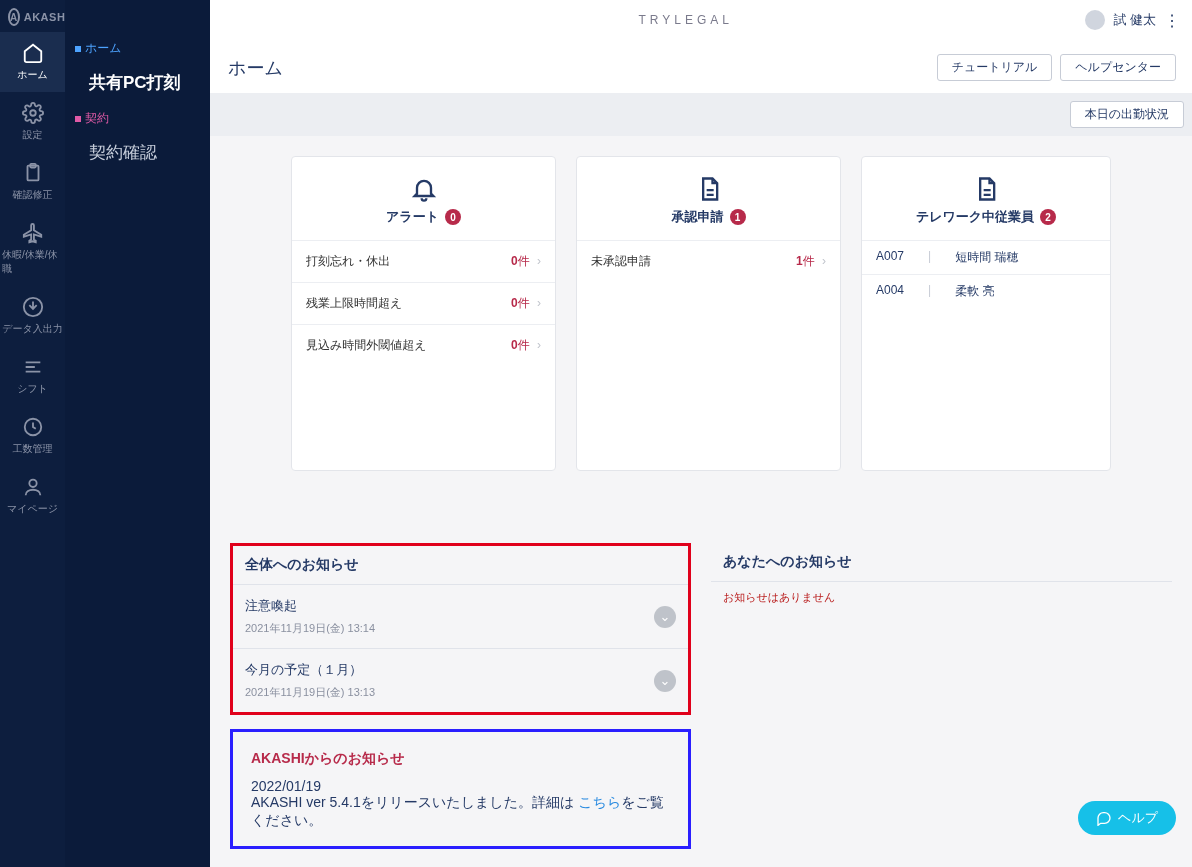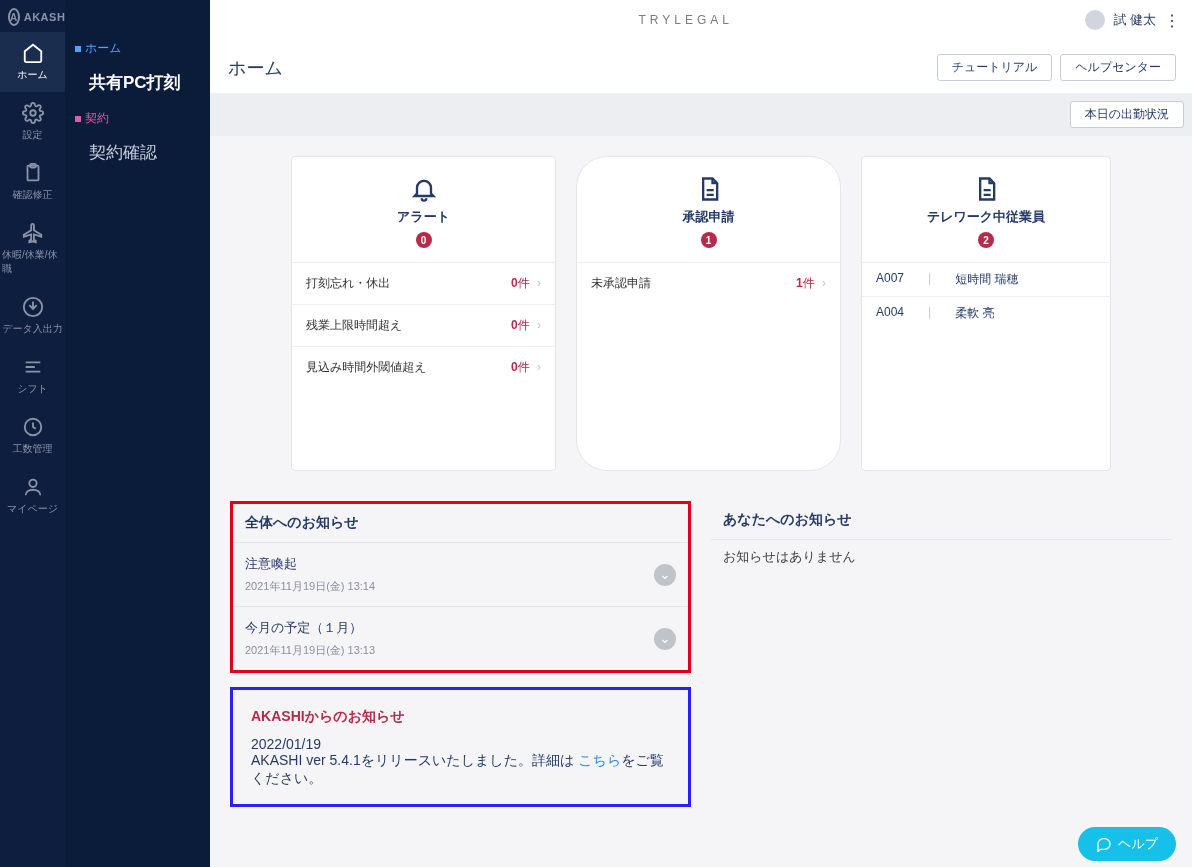--- a/index.html
+++ b/index.html
@@ -37,43 +37,43 @@
     .btn-outline { border:1px solid #c7ccd6; background:#fff; color:#253a66; padding:4px 14px; border-radius:3px; font-size:12px; cursor:pointer;}
 
     .subbar { background:#eceef2; padding:8px 8px; display:flex; justify-content:flex-end;}
 
     .content { padding: 20px; overflow:auto; flex:1;}
     .cards { display:flex; gap:20px; justify-content:center; margin-bottom:30px;}
     .card { width:265px; background:#fff; border:1px solid #e3e5ea; border-radius:4px; }
     .card:last-child { width:250px;}
     .card-head { text-align:center; padding:18px 0 14px 0; color:#253a66;}
     .card-head svg { width:28px; height:28px; stroke:#253a66; margin-bottom:2px;}
-    .card-head-title { display:flex; align-items:center; justify-content:center; gap:6px; font-size:13px; font-weight:bold;flex-direction:column;}
+    .card-head-title { display:flex; align-items:center; justify-content:center; gap:6px; font-size:13px; font-weight:bold;}
     .badge { background:#b72a4a; color:#fff; width:16px; height:16px; border-radius:50%; display:inline-flex; align-items:center; justify-content:center; font-size:10px;}
     .card-row { display:flex; align-items:center; justify-content:space-between; padding:12px 14px; border-top:1px solid #eceef2; font-size:12px; cursor:pointer;}
     .card-row .count { color:#b72a4a; font-weight:bold;}
     .card-row .unit { color:#b72a4a; margin-right:4px;}
     .chev { color:#c0c4cc;}
     .emp-row { display:flex; padding:8px 14px; border-top:1px solid #eceef2; font-size:12px; gap:24px; color:#253a66;text-align:center;}
 
     .bottom-grid { display:flex; gap:20px; }
-    .panel { flex:1; }
+    .panel { flex:1;margin-top:42px; }
     .panel-head { color:#253a66; font-size:14px; font-weight:bold; padding:10px 12px;}
     .notice-item { border-top:1px solid #e0e3ea; padding:12px 12px; display:flex; justify-content:space-between; align-items:center; cursor:pointer;}
     .notice-text { color:#253a66;}
     .notice-date { color:#8a90a0; font-size:11px; margin-top:6px;}
     .expand-btn { width:22px; height:22px; border-radius:50%; background:#bfc3ca; color:#fff; display:flex; align-items:center; justify-content:center;}
-    .no-notice { color:#404040; font-size:13px; padding:8px 12px;}
+    .no-notice { color:#b91c1c; font-size:11px; padding:8px 12px;}
     .red-box { border:3px solid #e0001b; margin-bottom:14px;}
     .blue-box { border:3px solid #2a1eff; padding-bottom:10px;}
     .blue-box .panel-head { color:#b72a4a; padding:18px 18px 4px 18px;}
     .akashi-news { padding:6px 18px; font-size:14px; color:#253a66;}
     .akashi-news a { color:#2a8be0; text-decoration:none;}
 
-    .help-fab { position:absolute; right:16px; bottom:6px; background:#16c0e8; color:#fff; border-radius:20px; padding:8px 18px; display:flex; align-items:center; gap:6px; font-size:13px; cursor:pointer;}
+    .help-fab { position:absolute; right:16px; bottom:32px; background:#16c0e8; color:#fff; border-radius:20px; padding:8px 18px; display:flex; align-items:center; gap:6px; font-size:13px; cursor:pointer;}
   </style>
 </head>
 <body>
 
 <div class="app">
 
   <div class="sidebar-primary">
     <div class="logo">
       <span class="logo-icon">A</span>
       <span>AKASHI</span>
@@ -192,21 +192,21 @@
           <div class="card-row">
             <span>残業上限時間超え</span>
             <span><span class="count">0</span><span class="unit">件</span> <span class="chev">›</span></span>
           </div>
           <div class="card-row">
             <span>見込み時間外閾値超え</span>
             <span><span class="count">0</span><span class="unit">件</span> <span class="chev">›</span></span>
           </div>
         </div>
 
-        <div class="card" style="min-height:315px;border-radius:31px;">
+        <div class="card" style="min-height:315px;">
           <div class="card-head">
             <svg viewBox="0 0 24 24" fill="none" stroke="#253a66" stroke-width="2">
                 <path d="M7 3h8l4 4v14H7V3z"></path>
                 <path d="M15 3v4h4M10 13h6M10 17h6"></path>
               </svg>
             <div class="card-head-title">
                 <span>承認申請</span>
                 <span class="badge">1</span>
               </div>
           </div>

